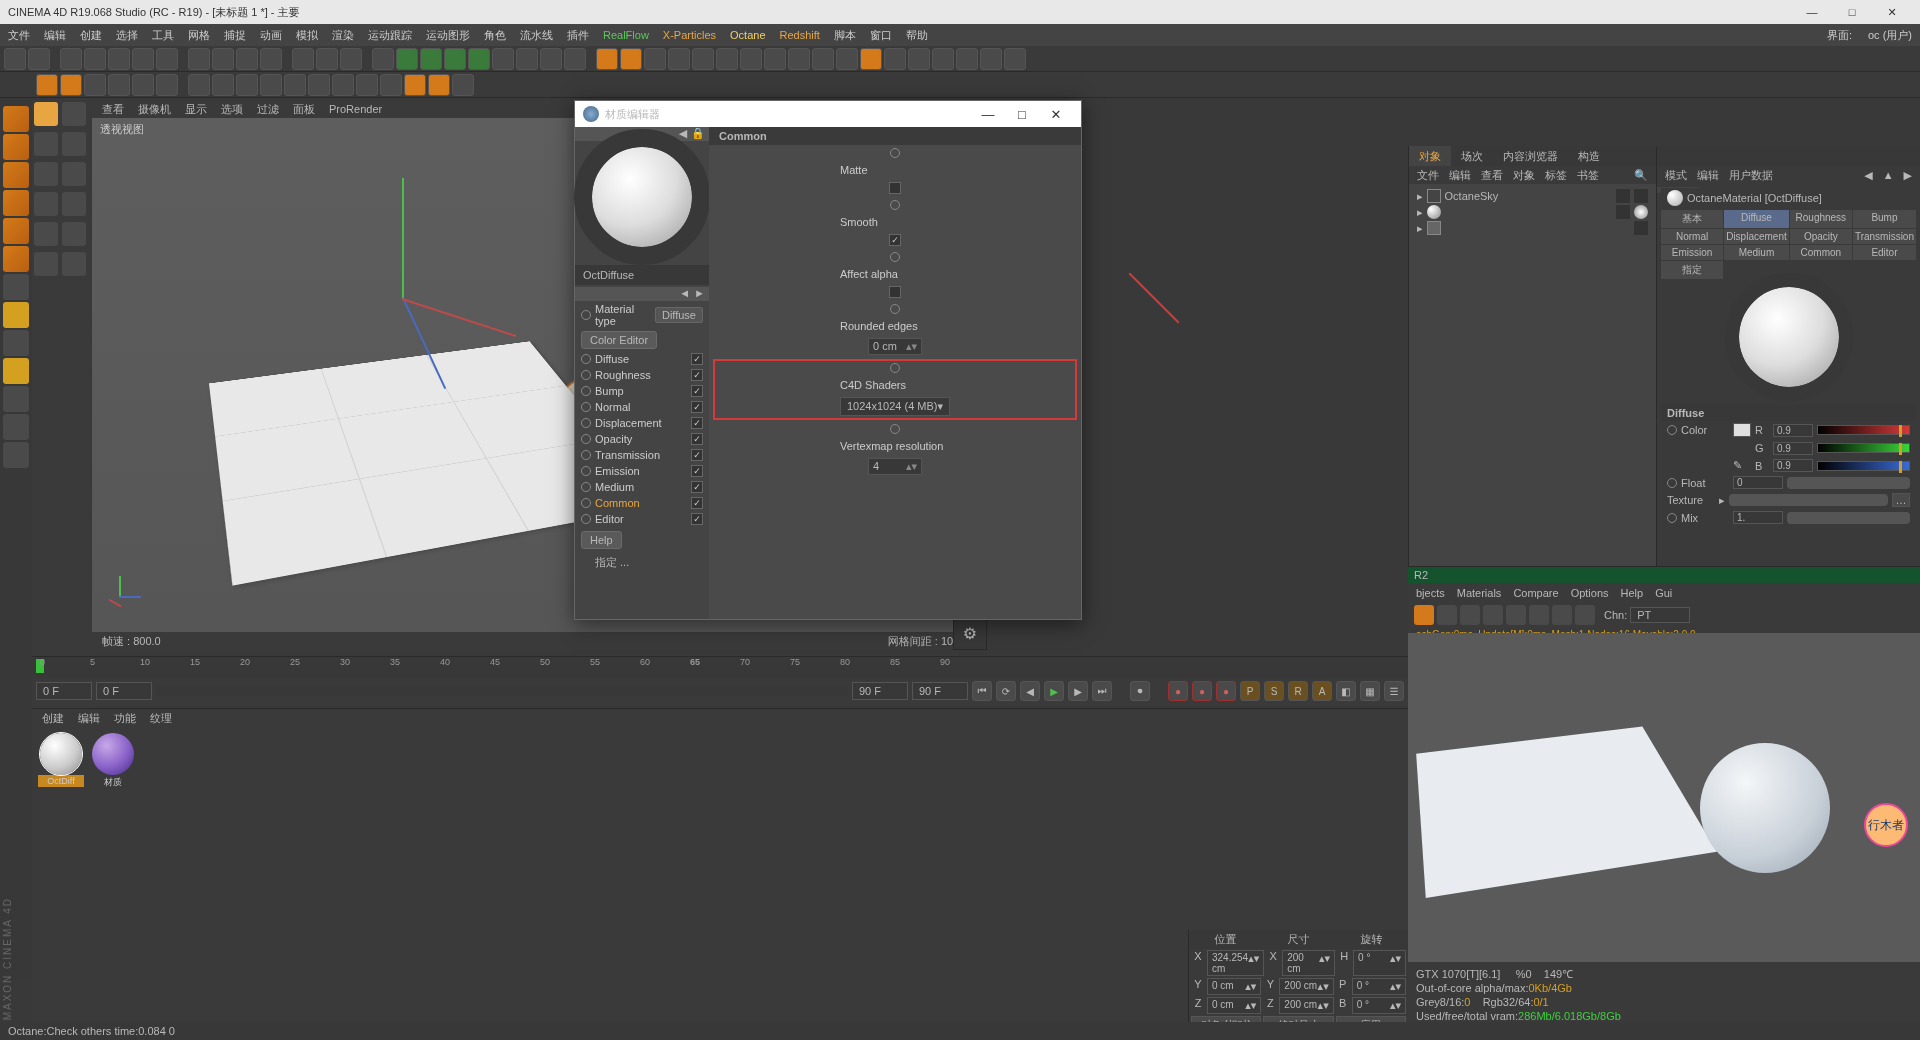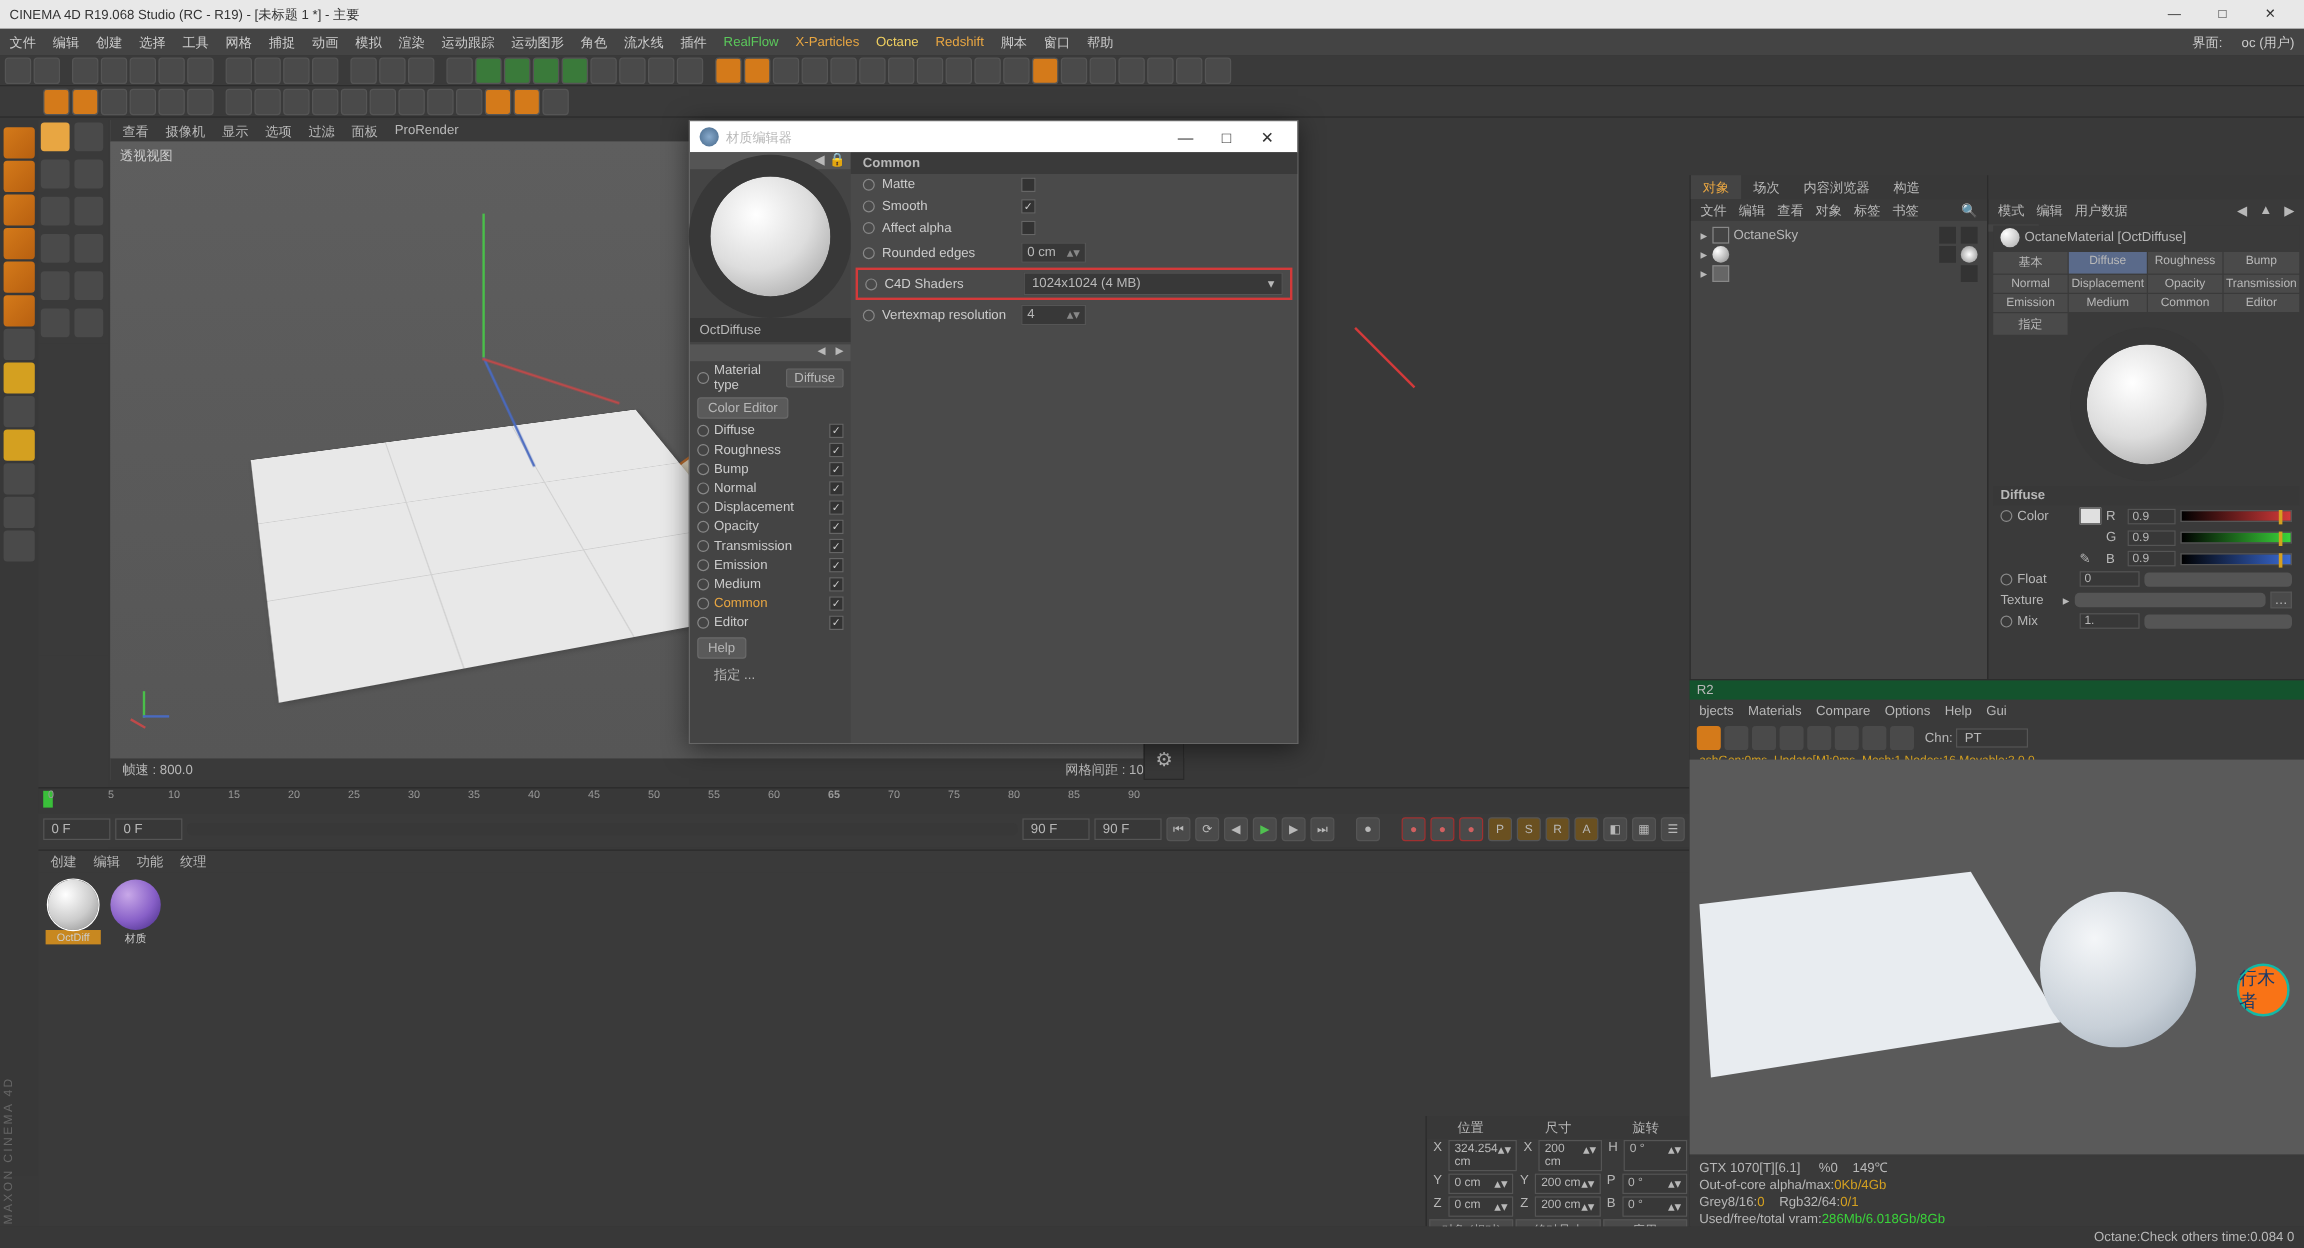--- a/index.html
+++ b/index.html
@@ -54,21 +54,21 @@
 .mat-row { display:flex; align-items:center; padding:2px 6px; gap:4px; }
 .mat-row .lbl { flex:1; color:#ccc; }
 .mat-row .lbl.c { color:#e8a642; }
 .mat-row .dot { width:10px; height:10px; border:1px solid #888; border-radius:50%; }
 .mat-row .cb { width:12px; height:12px; background:#333; border:1px solid #666; }
 .mat-row .cb.on::after { content:"✓"; color:#ccc; font-size:9px; display:block; text-align:center; line-height:10px; }
 .mat-drop { background:#555; border:1px solid #666; padding:1px 6px; border-radius:2px; }
 .node-btn { background:#5a5a5a; border:1px solid #6a6a6a; border-radius:3px; padding:2px 8px; display:inline-block; margin:2px 6px; }
 .mat-right { position:absolute; left:134px; top:26px; right:0; bottom:0; background:#4a4a4a; }
 .sect-head { background:#3a3a3a; padding:3px 10px; font-weight:bold; }
-.prop-row { display:flex; align-items:center; padding:3px 10px; gap:6px; }
+.prop-row { display:flex; align-items:center; padding:3px 10px; gap:6px;flex-direction:column; }
 .prop-row .dot { width:10px; height:10px; border:1px solid #888; border-radius:50%; }
 .prop-row .lbl { width:110px; color:#ccc; }
 .prop-row .cb { width:12px; height:12px; background:#333; border:1px solid #666; }
 .prop-row .cb.on::after { content:"✓"; color:#ccc; font-size:9px; display:block; text-align:center; line-height:10px; }
 .num-field { background:#383838; border:1px solid #555; padding:1px 4px; width:54px; display:flex; justify-content:space-between; }
 .num-field .sp { color:#888; }
 .highlight-row { border:2px solid #d43a3a; margin:1px 4px; padding:2px 6px !important; }
 .drop-wide { flex:1; background:#383838; border:1px solid #555; padding:2px 6px; display:flex; justify-content:space-between; }
 .red-arrow { position:absolute; left:410px; top:170px; width:70px; height:2px; background:#d43a3a; transform:rotate(45deg); }
 
@@ -148,23 +148,23 @@
 .rv-tools .drop { background:#383838; border:1px solid #555; padding:1px 6px; width:60px; }
 .rv-info { padding:2px 8px; color:#d4a020; font-size:10px; }
 .rv-canvas { position:absolute; top:66px; left:0; right:0; bottom:60px; background:#5a5a5a; overflow:hidden; }
 .rv-canvas .pl { position:absolute; left:14px; top:60px; width:260px; height:210px; background:#e8ecf0; transform:perspective(600px) rotateX(50deg) rotateZ(-12deg); }
 .rv-canvas .sp { position:absolute; right:90px; top:110px; width:130px; height:130px; border-radius:50%; background:radial-gradient(circle at 35% 30%,#f4f6f8,#c8d0d8 60%,#98a4b0); }
 .rv-stats { position:absolute; bottom:0; left:0; right:0; height:58px; background:#3a3a3a; padding:3px 8px; font-size:10px; line-height:14px; }
 .rv-stats .gr { color:#d4a020; }
 .rv-stats .gn { color:#3ad43a; }
 .rv-stats .cy { color:#3ac8d4; }
 .rv-stats .line { white-space:nowrap; }
-.badge { position:absolute; right:12px; top:170px; width:44px; height:44px; border-radius:50%; background:#f97316; border:2px solid #14b8a6; display:flex; align-items:center; justify-content:center; font-size:15px; color:#1a3a6a; z-index:5; }
-
-.statusbar { position:absolute; bottom:0; left:0; right:0; height:18px; background:#383838; padding:0 8px; display:flex; align-items:center;justify-content:flex-end; }
+.badge { position:absolute; right:12px; top:170px; width:44px; height:44px; border-radius:50%; background:#fdba74; border:2px solid #ec4899; display:flex; align-items:center; justify-content:center; font-size:12px; color:#1a3a6a; z-index:5; }
+
+.statusbar { position:absolute; bottom:0; left:0; right:0; height:18px; background:#383838; padding:0 8px; display:flex; align-items:center; }
 </style>
 </head>
 <body>
 
 <div class="titlebar">
   <span class="title">CINEMA 4D R19.068 Studio (RC - R19) - [未标题 1 *] - 主要</span>
   <span class="winbtn">—</span>
   <span class="winbtn">□</span>
   <span class="winbtn">✕</span>
 </div>

